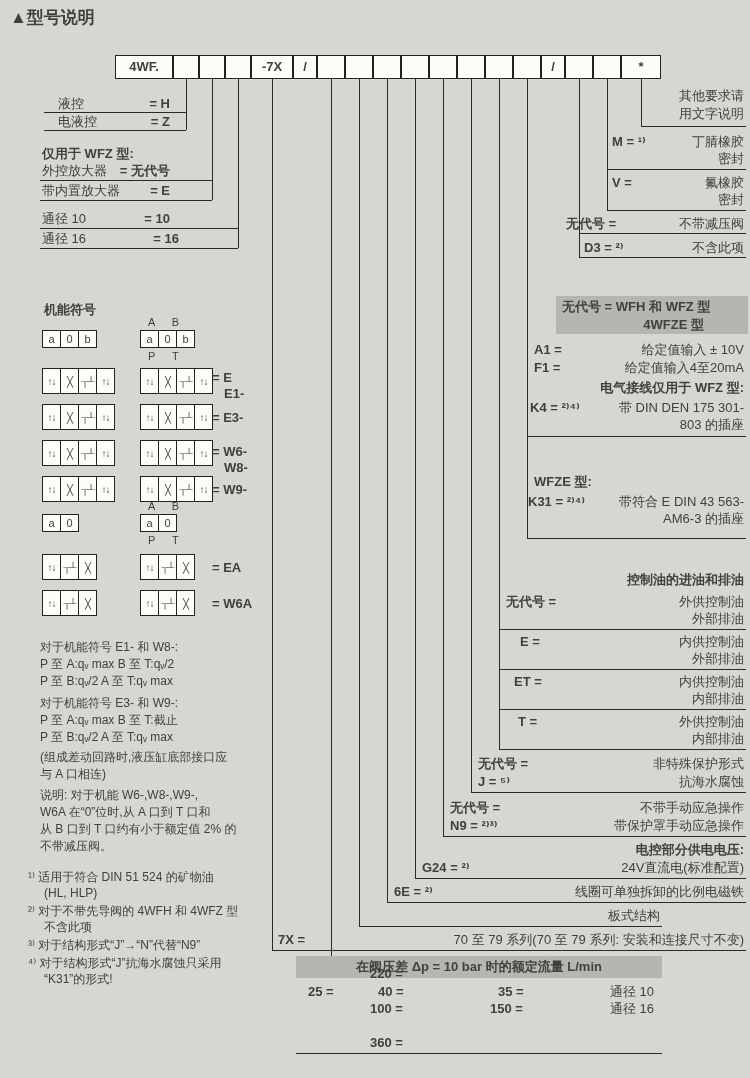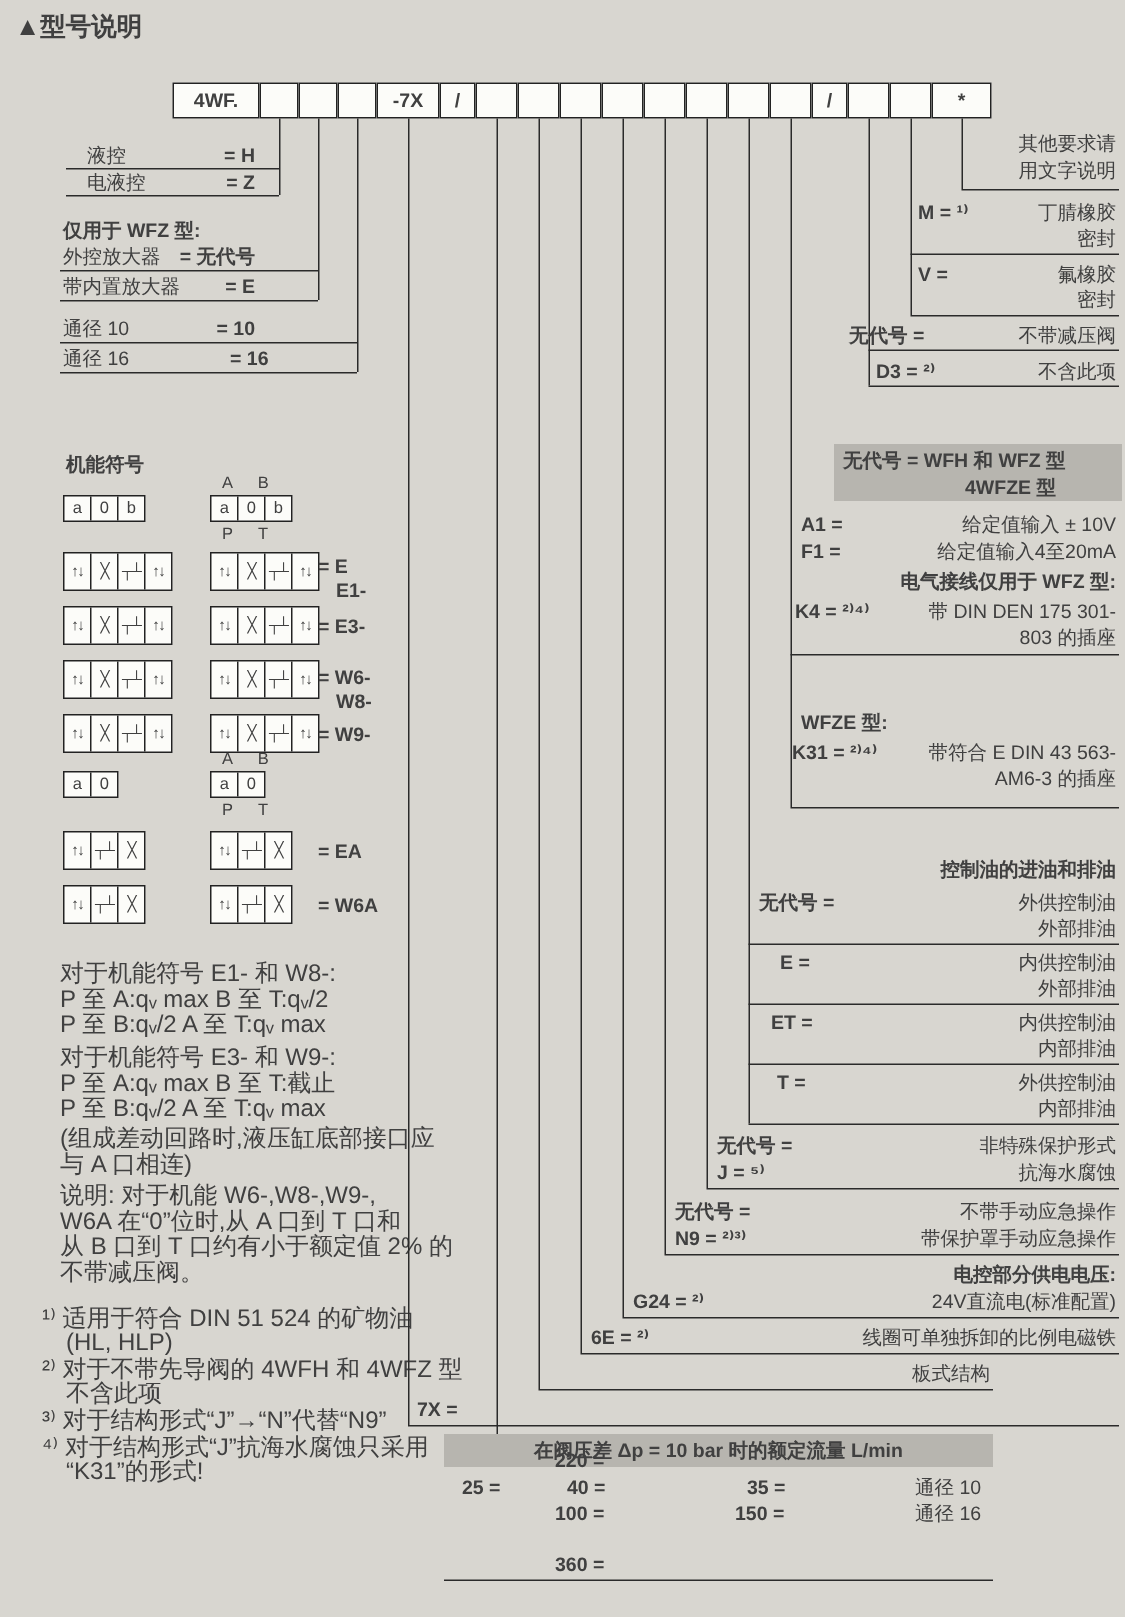--- a/index.html
+++ b/index.html
@@ -2,21 +2,21 @@
 <html><head>
 <meta charset="utf-8">
 <style>
   html,body{margin:0;padding:0;}
   .page{position:relative;width:750px;height:1078px;background:#d8d6d0;
         font-family:"Liberation Sans","DejaVu Sans",sans-serif;color:#404040;
         font-size:13px;overflow:hidden;}
   .t{position:absolute;white-space:nowrap;line-height:1.2;}
   .b{font-weight:bold;}
   .ra{text-align:right;}
-  .sm{font-size:16px;}
+  .sm{font-size:12px;}
   .vl{position:absolute;width:1px;background:#2a2a2a;}
   .hl{position:absolute;height:1px;background:#2a2a2a;}
   .cbox{position:absolute;top:55px;height:24px;background:#fcfcf9;border:1px solid #222;
         box-sizing:border-box;text-align:center;font-weight:bold;font-size:13px;line-height:21px;}
   .band{position:absolute;background:#b7b5af;}
   .lbox,.valve{position:absolute;display:flex;border:1px solid #222;background:#fcfcf9;}
   .lbox .c{width:17px;height:16px;border-right:1px solid #222;display:flex;align-items:center;
         justify-content:center;font-size:11px;}
   .valve .c{width:17px;height:24px;border-right:1px solid #222;display:flex;align-items:center;
         justify-content:center;font-size:10px;letter-spacing:-1px;}
@@ -289,20 +289,21 @@
   <div class="hl" style="left:415px;top:878px;width:331px"></div>
 
   <div class="t b" style="left:394px;top:884px">6E = ²⁾</div>
   <div class="t ra" style="right:6px;top:884px">线圈可单独拆卸的比例电磁铁</div>
   <div class="hl" style="left:387px;top:902px;width:359px"></div>
 
   <div class="t ra" style="right:90px;top:908px">板式结构</div>
   <div class="hl" style="left:359px;top:926px;width:303px"></div>
 
   <div class="t b" style="left:278px;top:932px">7X =</div>
+  <div class="t ra" style="right:6px;top:932px">70 至 79 系列(70 至 79 系列: 安装和连接尺寸不变)</div>
   <div class="hl" style="left:272px;top:950px;width:474px"></div>
 
   <div class="band" style="left:296px;top:956px;width:366px;height:22px;text-align:center;font-weight:bold;line-height:22px">在阀压差 Δp = 10 bar 时的额定流量 L/min</div>
   <div class="t b" style="left:308px;top:984px">25 =</div>
   <div class="t b" style="left:378px;top:984px">40 =</div>
   <div class="t b" style="left:498px;top:984px">35 =</div>
   <div class="t" style="left:610px;top:984px">通径 10</div>
   <div class="t b" style="left:370px;top:1001px">100 =</div>
   <div class="t b" style="left:490px;top:1001px">150 =</div>
   <div class="t" style="left:610px;top:1001px">通径 16</div>

